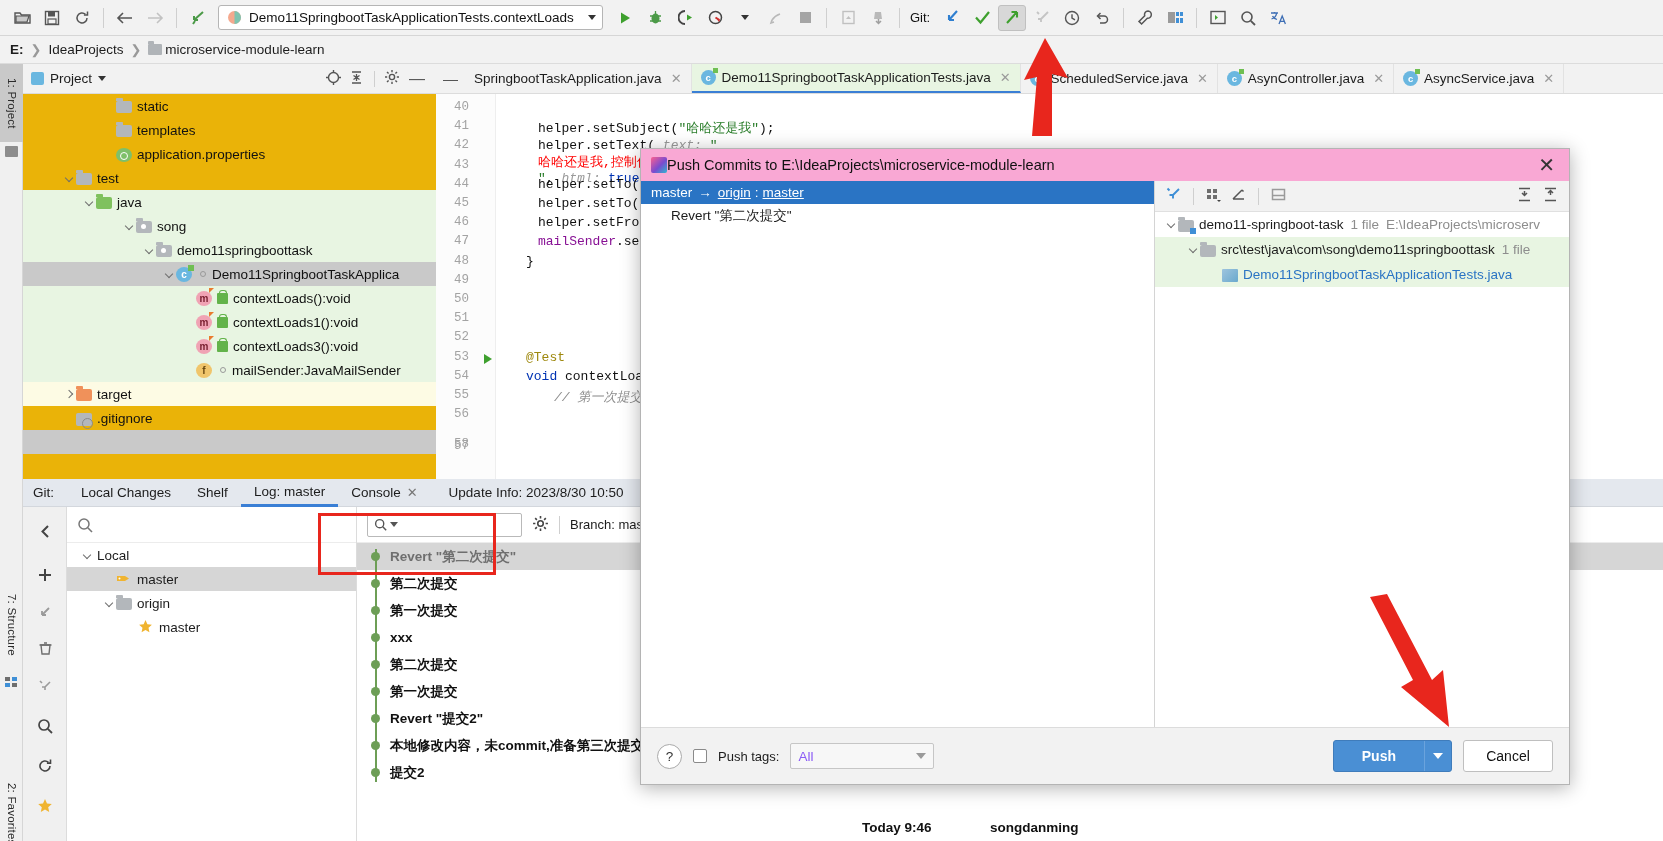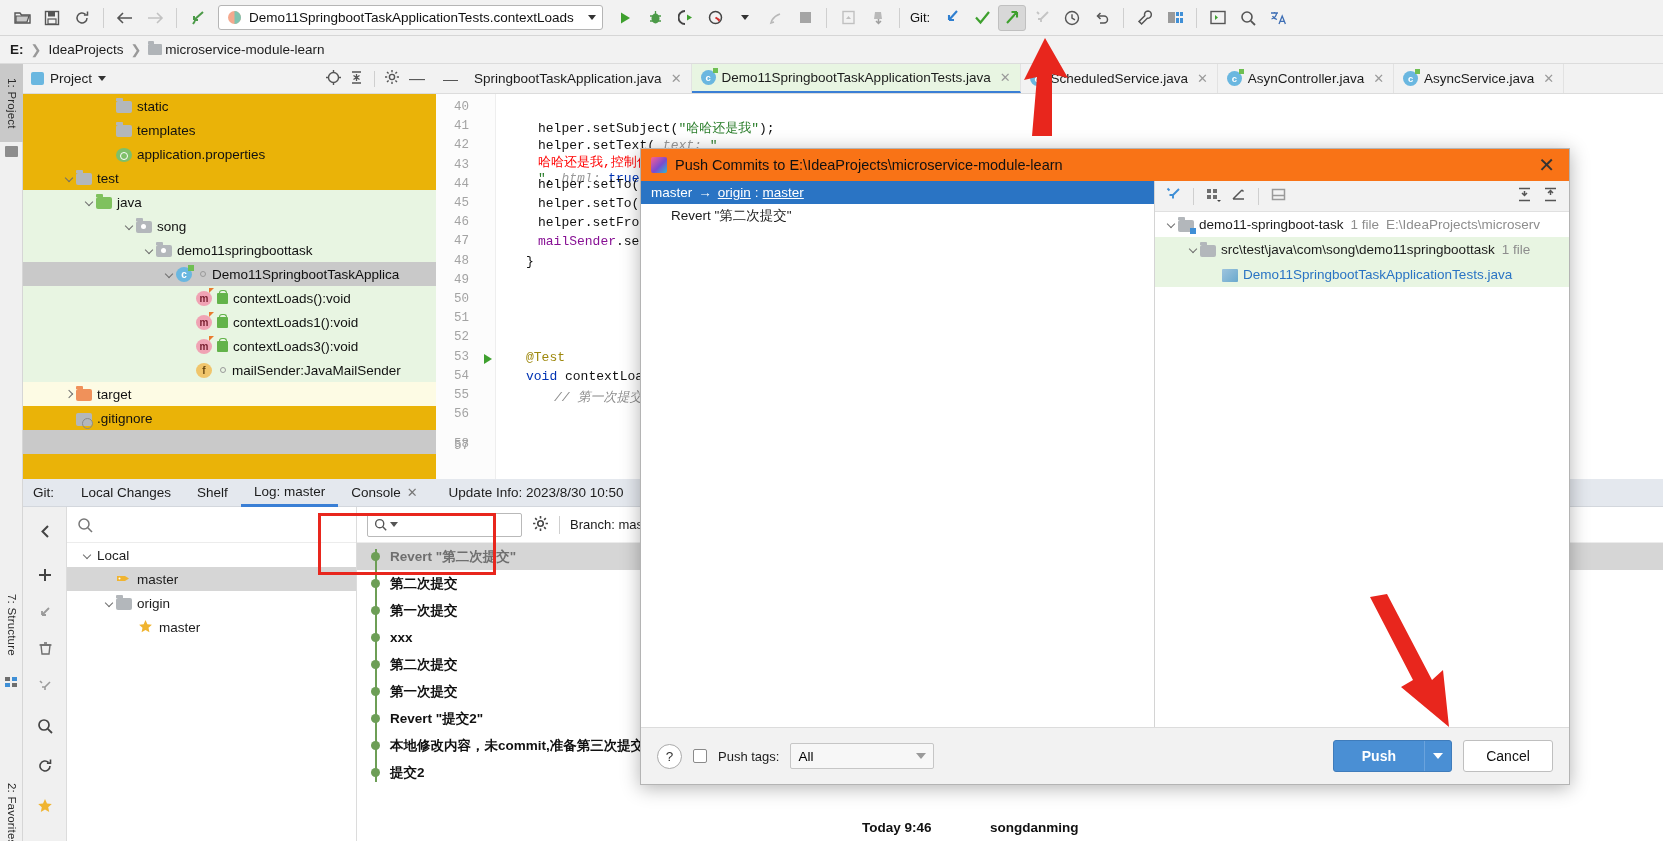--- a/index.html
+++ b/index.html
@@ -173,22 +173,22 @@
 
   .redbox { position:absolute; border:3px solid #e8261d; pointer-events:none; z-index:60; }
 
   
   .dialog {
     position:absolute; left:640px; top:148px; width:930px; height:637px;
     background:#f2f2f2; border:1px solid #b4b4b4;
     box-shadow:0 3px 18px rgba(0,0,0,.30); z-index:70;
   }
   .dlg-title {
-    height:32px; display:flex; align-items:center; gap:8px; padding:0 10px;
-    font-size:14.5px; color:#111; background:#f97316;
+    height:32px; display:flex; align-items:center; padding:0 10px;
+    font-size:14.5px; color:#111; background:#f9a8d4;
   }
   .dlg-ic { width:16px;height:16px;background:linear-gradient(135deg,#fd5f8f,#7a4bd0 55%,#2eb8d0);border-radius:2px;flex:0 0 16px; }
   .dlg-close { margin-left:auto; font-size:20px; color:#333; line-height:1; padding:0 4px; }
   .dlg-body { position:absolute; top:32px; left:0; right:0; bottom:57px; display:flex; background:#fff; }
   .dlg-left { width:514px; border-right:1px solid #d4d4d4; position:relative; background:#fff; }
   .pushrow { height:23px; display:flex; align-items:center; font-size:13.5px; padding-left:10px; }
   .pushrow.sel { background:#2a74c4; color:#fff; }
   .pushrow.sel u { color:#fff; }
   .pushcommit { height:23px; display:flex; align-items:center; font-size:13.5px; padding-left:30px; }
   .dlg-right { flex:1; position:relative; background:#fff; }
@@ -200,21 +200,21 @@
   .dpath { color:#8d8d8d; margin-left:7px; }
   .dlg-foot {
     position:absolute; left:0; right:0; bottom:0; height:57px; background:#f2f2f2;
     border-top:1px solid #dcdcdc; display:flex; align-items:center; padding:0 16px; gap:11px;
   }
   .helpbtn { width:25px;height:25px;border:1px solid #aaa;border-radius:50%;background:#fff;
              display:flex;align-items:center;justify-content:center;font-size:13.5px;color:#333; }
   .chk { width:14px;height:14px;border:1px solid #8a8a8a;background:#fff;border-radius:2px; }
   .combo {
     width:144px;height:26px;border:1px solid #c6c6c6;background:#f7f7f7;border-radius:2px;
-    display:flex;align-items:center;padding:0 7px;font-size:13.5px;color:#000000;
+    display:flex;align-items:center;padding:0 7px;font-size:13.5px;color:#8b5cf6;
   }
   .combo .cr { margin-left:auto; width:0;height:0;border-left:5px solid transparent;border-right:5px solid transparent;border-top:6px solid #9a9a9a; }
   .pushbtn {
     margin-left:auto; height:32px; background:#4a8fd4; color:#fff; border:1px solid #3f7cbb;
     border-radius:3px; display:flex; align-items:center; font-size:14px; font-weight:bold;
   }
   .pushbtn .lbl { padding:0 28px; }
   .pushbtn .split { width:27px; height:100%; border-left:1px solid #6aa3dd; display:flex; align-items:center; justify-content:center; }
   .cancelbtn {
     height:32px; min-width:90px; background:#fff; border:1px solid #bfbfbf; border-radius:3px;

